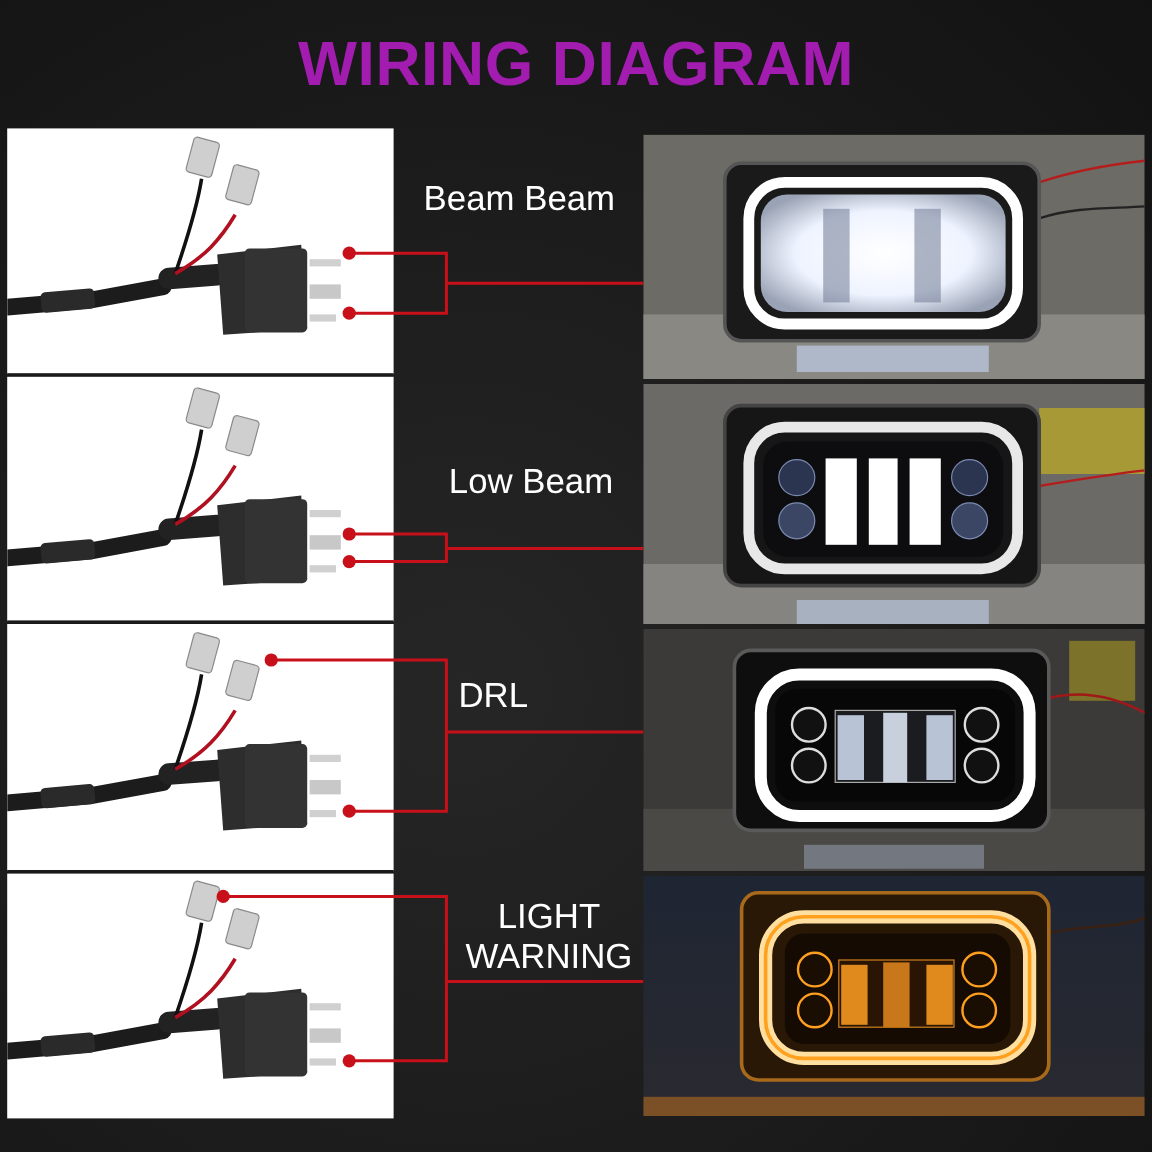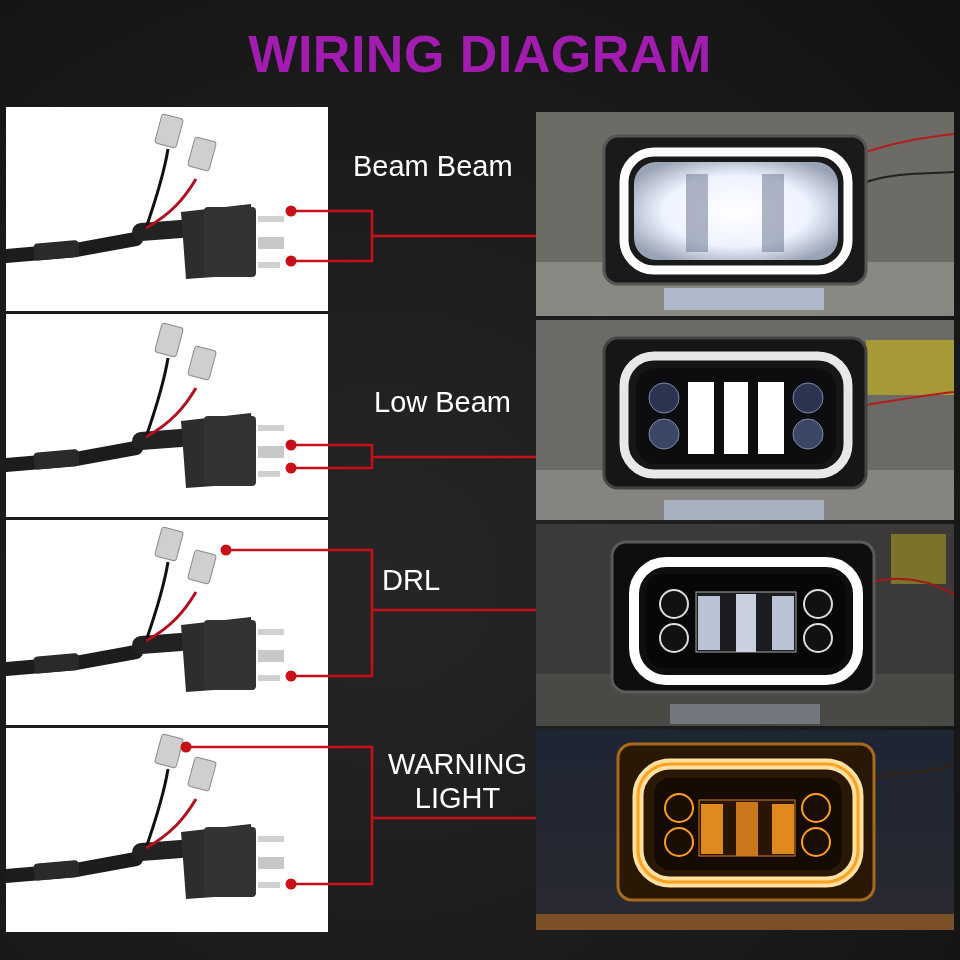--- a/index.html
+++ b/index.html
@@ -211,22 +211,22 @@
     <circle cx="280" cy="78" r="14" fill="#1a0e03" stroke="#ff9f20" stroke-width="2"></circle>
     <circle cx="280" cy="112" r="14" fill="#1a0e03" stroke="#ff9f20" stroke-width="2"></circle>
     <rect x="163" y="70" width="96" height="56" fill="#2a1404" stroke="#d08020"></rect>
     <rect x="165" y="74" width="22" height="50" fill="#e08a1e"></rect>
     <rect x="200" y="72" width="22" height="54" fill="#c8781a"></rect>
     <rect x="236" y="74" width="22" height="50" fill="#e08a1e"></rect>
   </svg>
 </div>
 
 <div class="label center" style="left:385px;top:747px;width:145px;">
+  <div>LIGHT</div>
   <div>WARNING</div>
-  <div>LIGHT</div>
 </div>
 
 <svg class="connector" width="960" height="960" viewBox="0 0 960 960">
   <g stroke="#c8101a" stroke-width="2.5" fill="none">
 
     <path d="M291 211 H372 V261 H291"></path>
     <path d="M372 236 H536"></path>
 
     <path d="M291 445 H372 V468 H291"></path>
     <path d="M372 457 H536"></path>

